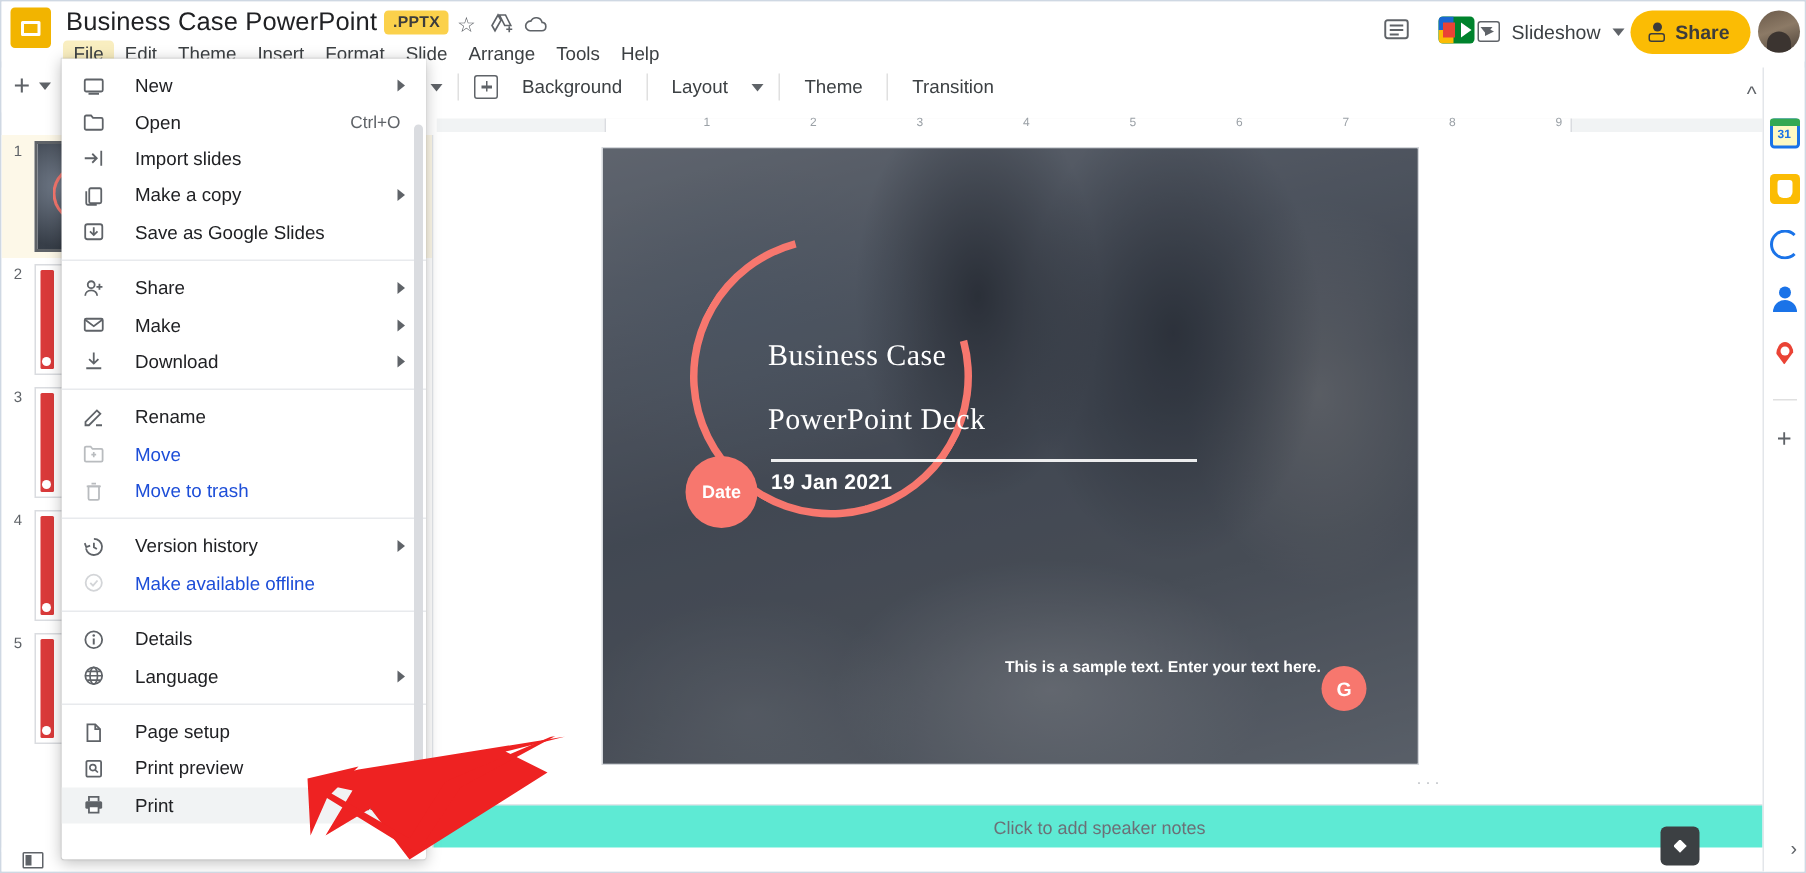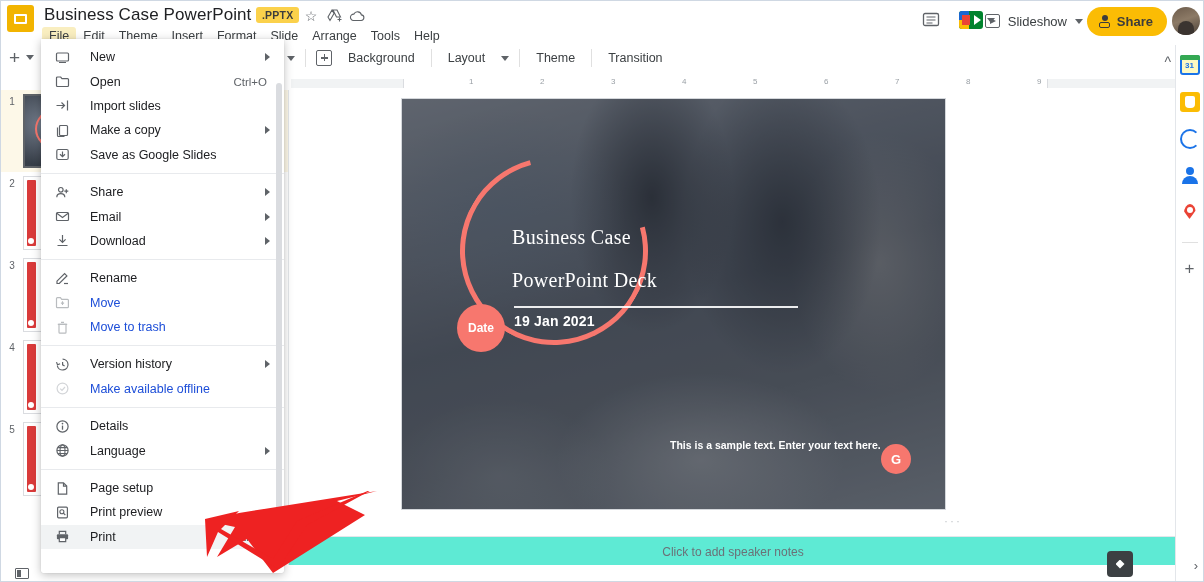--- a/index.html
+++ b/index.html
@@ -311,21 +311,21 @@
 
   
   .sidepanel {
     position: absolute; right: 0; top: 44px; width: 28px; height: 538px;
     background: #ffffff; border-left: 1px solid #e3e6ea;
     display: flex; flex-direction: column; align-items: center; padding-top: 10px; gap: 17px;
   }
   .sp-icon { width: 20px; height: 20px; position: relative; }
   .ic-cal { background:#fef9c3; border:2px solid #1a73e8; border-radius:3px;
             display:flex; align-items:center; justify-content:center;
-            font-size:8px; font-weight:bold; color:#1a73e8; }
+            font-size:8px; font-weight:bold; color:#1a73e8;margin-top:24px; }
   .ic-cal::before { content:""; position:absolute; left:-2px; top:-2px; width:20px; height:5px; background:#34a853; border-radius:2px 2px 0 0; }
   .ic-keep { background:#fbbc04; border-radius:3px; position:relative; }
   .ic-keep::after { content:""; position:absolute; left:5px; top:4px; width:10px; height:12px; background:#ffffff; border-radius:2px 2px 4px 4px; }
   .ic-tasks { border:2.5px solid #1a73e8; border-radius:50%; border-right-color:transparent; }
   .ic-contacts { position:relative; }
   .ic-contacts .h { position:absolute; left:6px; top:1px; width:8px; height:8px; border-radius:50%; background:#1a73e8; }
   .ic-contacts .b { position:absolute; left:2px; top:10px; width:16px; height:8px; border-radius:8px 8px 0 0; background:#1a73e8; }
   .ic-maps { position:relative; }
   .ic-maps .pin { position:absolute; left:4px; top:1px; width:12px; height:15px;
                   background:#ea4335; border-radius:50% 50% 50% 50%/60% 60% 40% 40%;
@@ -656,21 +656,21 @@
       <span class="mlabel">Share</span>
       <span class="submenu-arrow"></span>
     </div>
     <div class="menu-item">
       <span class="micn">
         <svg width="15" height="15" viewBox="0 0 15 15">
             <rect x="1.5" y="3.5" width="12" height="8" rx="1" fill="none" stroke="#5f6368" stroke-width="1.2"></rect>
             <path d="M1.8 4.2 7.5 8.4l5.7-4.2" fill="none" stroke="#5f6368" stroke-width="1.2"></path>
           </svg>
       </span>
-      <span class="mlabel">Email</span>
+      <span class="mlabel">Make</span>
       <span class="submenu-arrow"></span>
     </div>
     <div class="menu-item">
       <span class="micn">
         <svg width="15" height="15" viewBox="0 0 15 15">
             <path d="M7.5 2v7.2M4.4 6.4l3.1 3 3.1-3M2.5 12.5h10" fill="none" stroke="#5f6368" stroke-width="1.2"></path>
           </svg>
       </span>
       <span class="mlabel">Download</span>
       <span class="submenu-arrow"></span>

